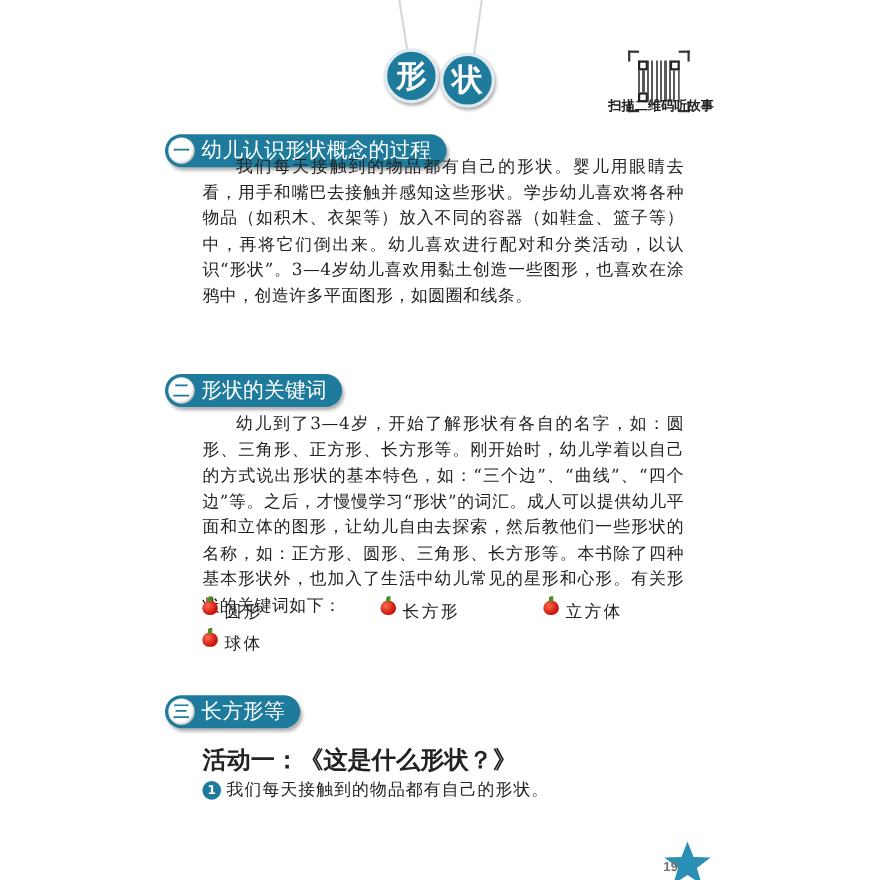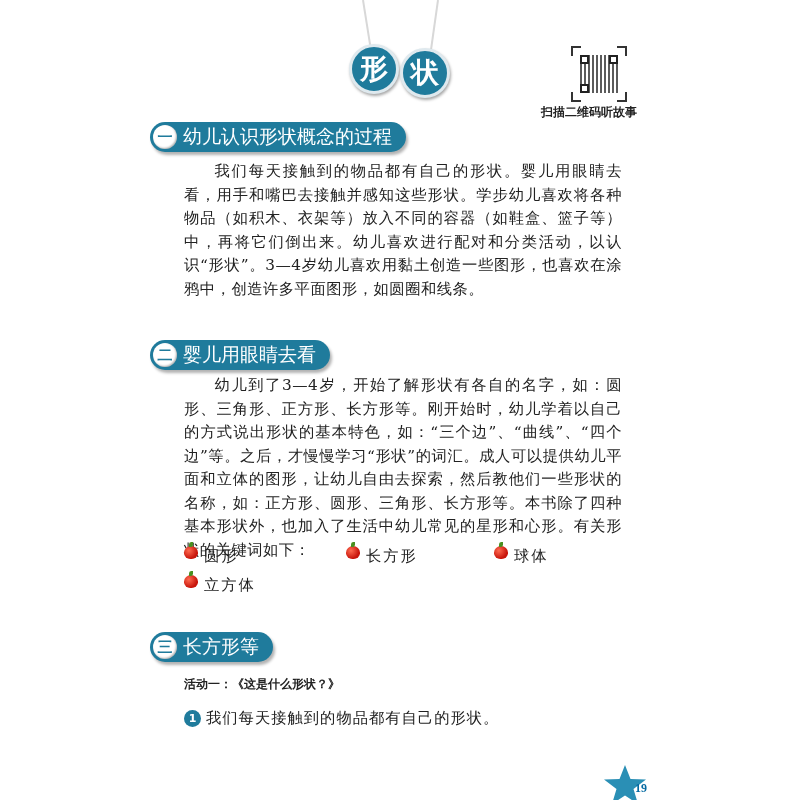--- a/index.html
+++ b/index.html
@@ -18,21 +18,21 @@
   .qr-corner { position: absolute; width: 8px; height: 8px; border-color: #333; border-style: solid; }
   .qr-code {
     position: absolute; left: 9px; top: 9px; width: 38px; height: 38px;
     background:
       repeating-linear-gradient(90deg, #333 0 2px, transparent 2px 4px),
       repeating-linear-gradient(0deg, #fff 0 2px, transparent 2px 5px);
     opacity: 0.8;
   }
   .qr-finder { position: absolute; width: 9px; height: 9px; border: 2px solid #222; background: #fff; box-sizing: border-box; }
   .qr-caption {
-    position: absolute; left: 541px; top: 104px; width: 120px; text-align: left;
+    position: absolute; left: 541px; top: 88px; width: 120px; text-align: center;
     font-family: Liberation Serif, serif; font-size: 12px; color: #222; font-weight: bold;
   }
   .section-banner {
     position: absolute; left: 150px; height: 30px;
     background: #1f7b9c; border-radius: 15px; box-shadow: 2px 3px 3px rgba(0,0,0,0.3);
     display: flex; align-items: center; padding-right: 14px;
   }
   .banner-num {
     width: 24px; height: 24px; border-radius: 50%; background: #fff; margin-left: 3px;
     color: #1f7b9c; font-family: "DejaVu Sans", sans-serif; font-weight: bold; font-size: 15px;
@@ -50,32 +50,32 @@
     position: absolute; left: 184px; top: 546px; width: 450px;
     display: grid; grid-template-columns: 162px 148px 140px; row-gap: 8px;
   }
   .kw { display: flex; align-items: flex-start; font-size: 15.3px; letter-spacing: 2px; }
   .apple {
     width: 14px; height: 13px; background: radial-gradient(circle at 35% 35%, #ff6a50, #c8160c 65%);
     border-radius: 50% 50% 45% 45%; margin-right: 6px; position: relative; flex: none;
   }
   .apple::before { content: ""; position: absolute; left: 5px; top: -4px; width: 4px; height: 5px; background: #4a8f1f; border-radius: 50% 0; }
   .activity-title {
-    position: absolute; left: 184px; top: 676px; font-family: "DejaVu Sans", sans-serif; font-size: 12px; font-weight: bold; color: #222;
+    position: absolute; left: 184px; top: 676px; font-family: "DejaVu Sans", sans-serif; font-size: 22px; font-weight: bold; color: #222;
   }
   .step { position: absolute; left: 184px; top: 708px; display: flex; align-items: center; font-size: 15.3px; letter-spacing: 1px; }
   .step-num {
     width: 17px; height: 17px; border-radius: 50%; background: #1f7b9c; color: #fff;
     font-family: "DejaVu Sans", sans-serif; font-size: 11px; font-weight: bold;
     display: flex; align-items: center; justify-content: center; margin-right: 5px; letter-spacing: 0;
   }
   .page-star { position: absolute; left: 603px; top: 764px; width: 44px; height: 42px; }
   .page-num {
-    position: absolute; left: 603px; top: 781px; width: 44px; text-align: right;
-    color: #0369a1; font-family: Liberation Serif, serif; font-weight: bold; font-size: 12px;
+    position: absolute; left: 603px; top: 781px; width: 44px; text-align: left;
+    color: #737373; font-family: Liberation Sans, sans-serif; font-weight: bold; font-size: 12px;
   }
 </style>
 </head>
 <body>
 
 <div class="string" style="left:362px;top:0;height:48px;transform:rotate(-9deg);transform-origin:top;"></div>
 <div class="string" style="left:437px;top:0;height:52px;transform:rotate(8deg);transform-origin:top;"></div>
 <div class="title-disc" style="left:349px;top:44px;">形</div>
 <div class="title-disc" style="left:400px;top:48px;">状</div>
 
@@ -88,44 +88,44 @@
   <div class="qr-finder" style="left:9px;top:9px;"></div>
   <div class="qr-finder" style="left:38px;top:9px;"></div>
   <div class="qr-finder" style="left:9px;top:38px;"></div>
 </div>
 <div class="qr-caption">扫描二维码听故事</div>
 
 <div class="section-banner" style="top:122px;">
   <div class="banner-num">一</div>
   <div class="banner-text">幼儿认识形状概念的过程</div>
 </div>
-<div class="para" style="top:160px;">我们每天接触到的物品都有自己的形状。婴儿用眼睛去看，用手和嘴巴去接触并感知这些形状。学步幼儿喜欢将各种物品（如积木、衣架等）放入不同的容器（如鞋盒、篮子等）中，再将它们倒出来。幼儿喜欢进行配对和分类活动，以认识“形状”。3—4岁幼儿喜欢用黏土创造一些图形，也喜欢在涂鸦中，创造许多平面图形，如圆圈和线条。</div>
+<div class="para" style="top:140px;">我们每天接触到的物品都有自己的形状。婴儿用眼睛去看，用手和嘴巴去接触并感知这些形状。学步幼儿喜欢将各种物品（如积木、衣架等）放入不同的容器（如鞋盒、篮子等）中，再将它们倒出来。幼儿喜欢进行配对和分类活动，以认识“形状”。3—4岁幼儿喜欢用黏土创造一些图形，也喜欢在涂鸦中，创造许多平面图形，如圆圈和线条。</div>
 
 <div class="section-banner" style="top:340px;">
   <div class="banner-num">二</div>
-  <div class="banner-text">婴儿用眼睛去看</div>
+  <div class="banner-text">形状的关键词</div>
 </div>
 <div class="para" style="top:374px;">幼儿到了3—4岁，开始了解形状有各自的名字，如：圆形、三角形、正方形、长方形等。刚开始时，幼儿学着以自己的方式说出形状的基本特色，如：“三个边”、“曲线”、“四个边”等。之后，才慢慢学习“形状”的词汇。成人可以提供幼儿平面和立体的图形，让幼儿自由去探索，然后教他们一些形状的名称，如：正方形、圆形、三角形、长方形等。本书除了四种基本形状外，也加入了生活中幼儿常见的星形和心形。有关形状的关键词如下：</div>
 
 <div class="kw-grid">
   <div class="kw">
       <span class="apple"></span>
       <span>圆形</span>
     </div>
   <div class="kw">
       <span class="apple"></span>
       <span>长方形</span>
     </div>
   <div class="kw">
       <span class="apple"></span>
-      <span>球体</span>
+      <span>立方体</span>
     </div>
   <div class="kw">
       <span class="apple"></span>
-      <span>立方体</span>
+      <span>球体</span>
     </div>
 </div>
 
 <div class="section-banner" style="top:632px;">
   <div class="banner-num">三</div>
   <div class="banner-text">长方形等</div>
 </div>
 <div class="activity-title">活动一：《这是什么形状？》</div>
 <div class="step">
   <span class="step-num">1</span>

